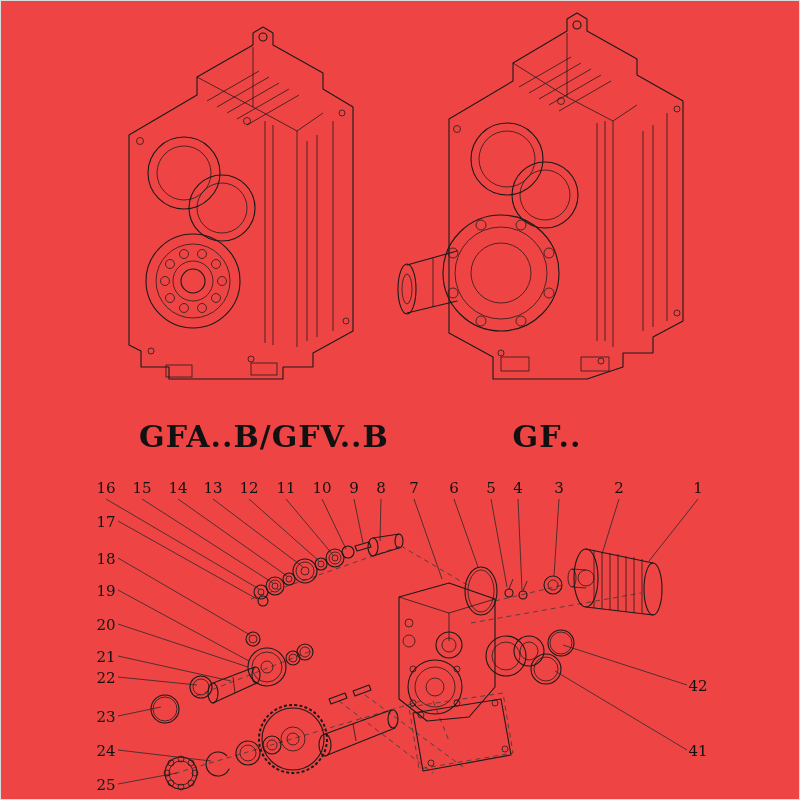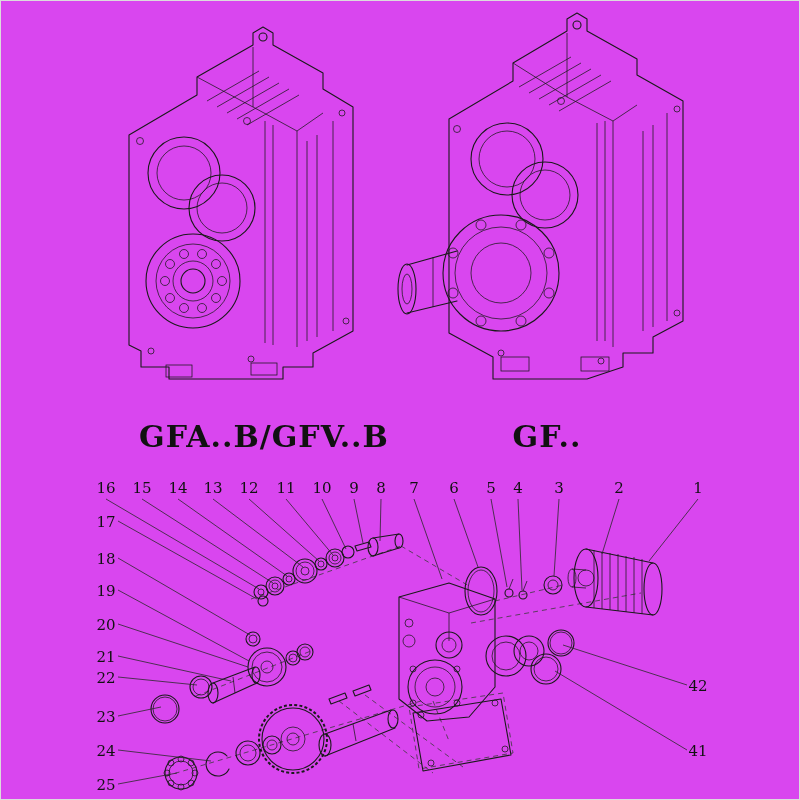--- a/index.html
+++ b/index.html
@@ -1,17 +1,17 @@
 <!DOCTYPE html>
 <html><head>
 <meta charset="utf-8">
 <style>
   html,body{margin:0;padding:0;background:#fff;}
   .page{
-    position:relative;width:800px;height:800px;background:#d946ef;
+    position:relative;width:800px;height:800px;background:#ef4444;
     box-sizing:border-box;border:1px solid #dcdcdc;overflow:hidden;
     font-family:"DejaVu Serif", serif;
   }
   svg{display:block}
   .ln{stroke:#1a1a1a;stroke-width:1.1;fill:none;stroke-linejoin:round;stroke-linecap:round}
   .thin{stroke:#1a1a1a;stroke-width:0.75;fill:none}
   .dash{stroke:#3a3a3a;stroke-width:0.8;fill:none;stroke-dasharray:5 4}
   .leader{stroke:#2a2a2a;stroke-width:0.8;fill:none}
   .teeth{stroke:#1a1a1a;stroke-width:2;fill:none;stroke-dasharray:3 2.2}
   .num{font:15px "DejaVu Serif", serif;fill:#111}

